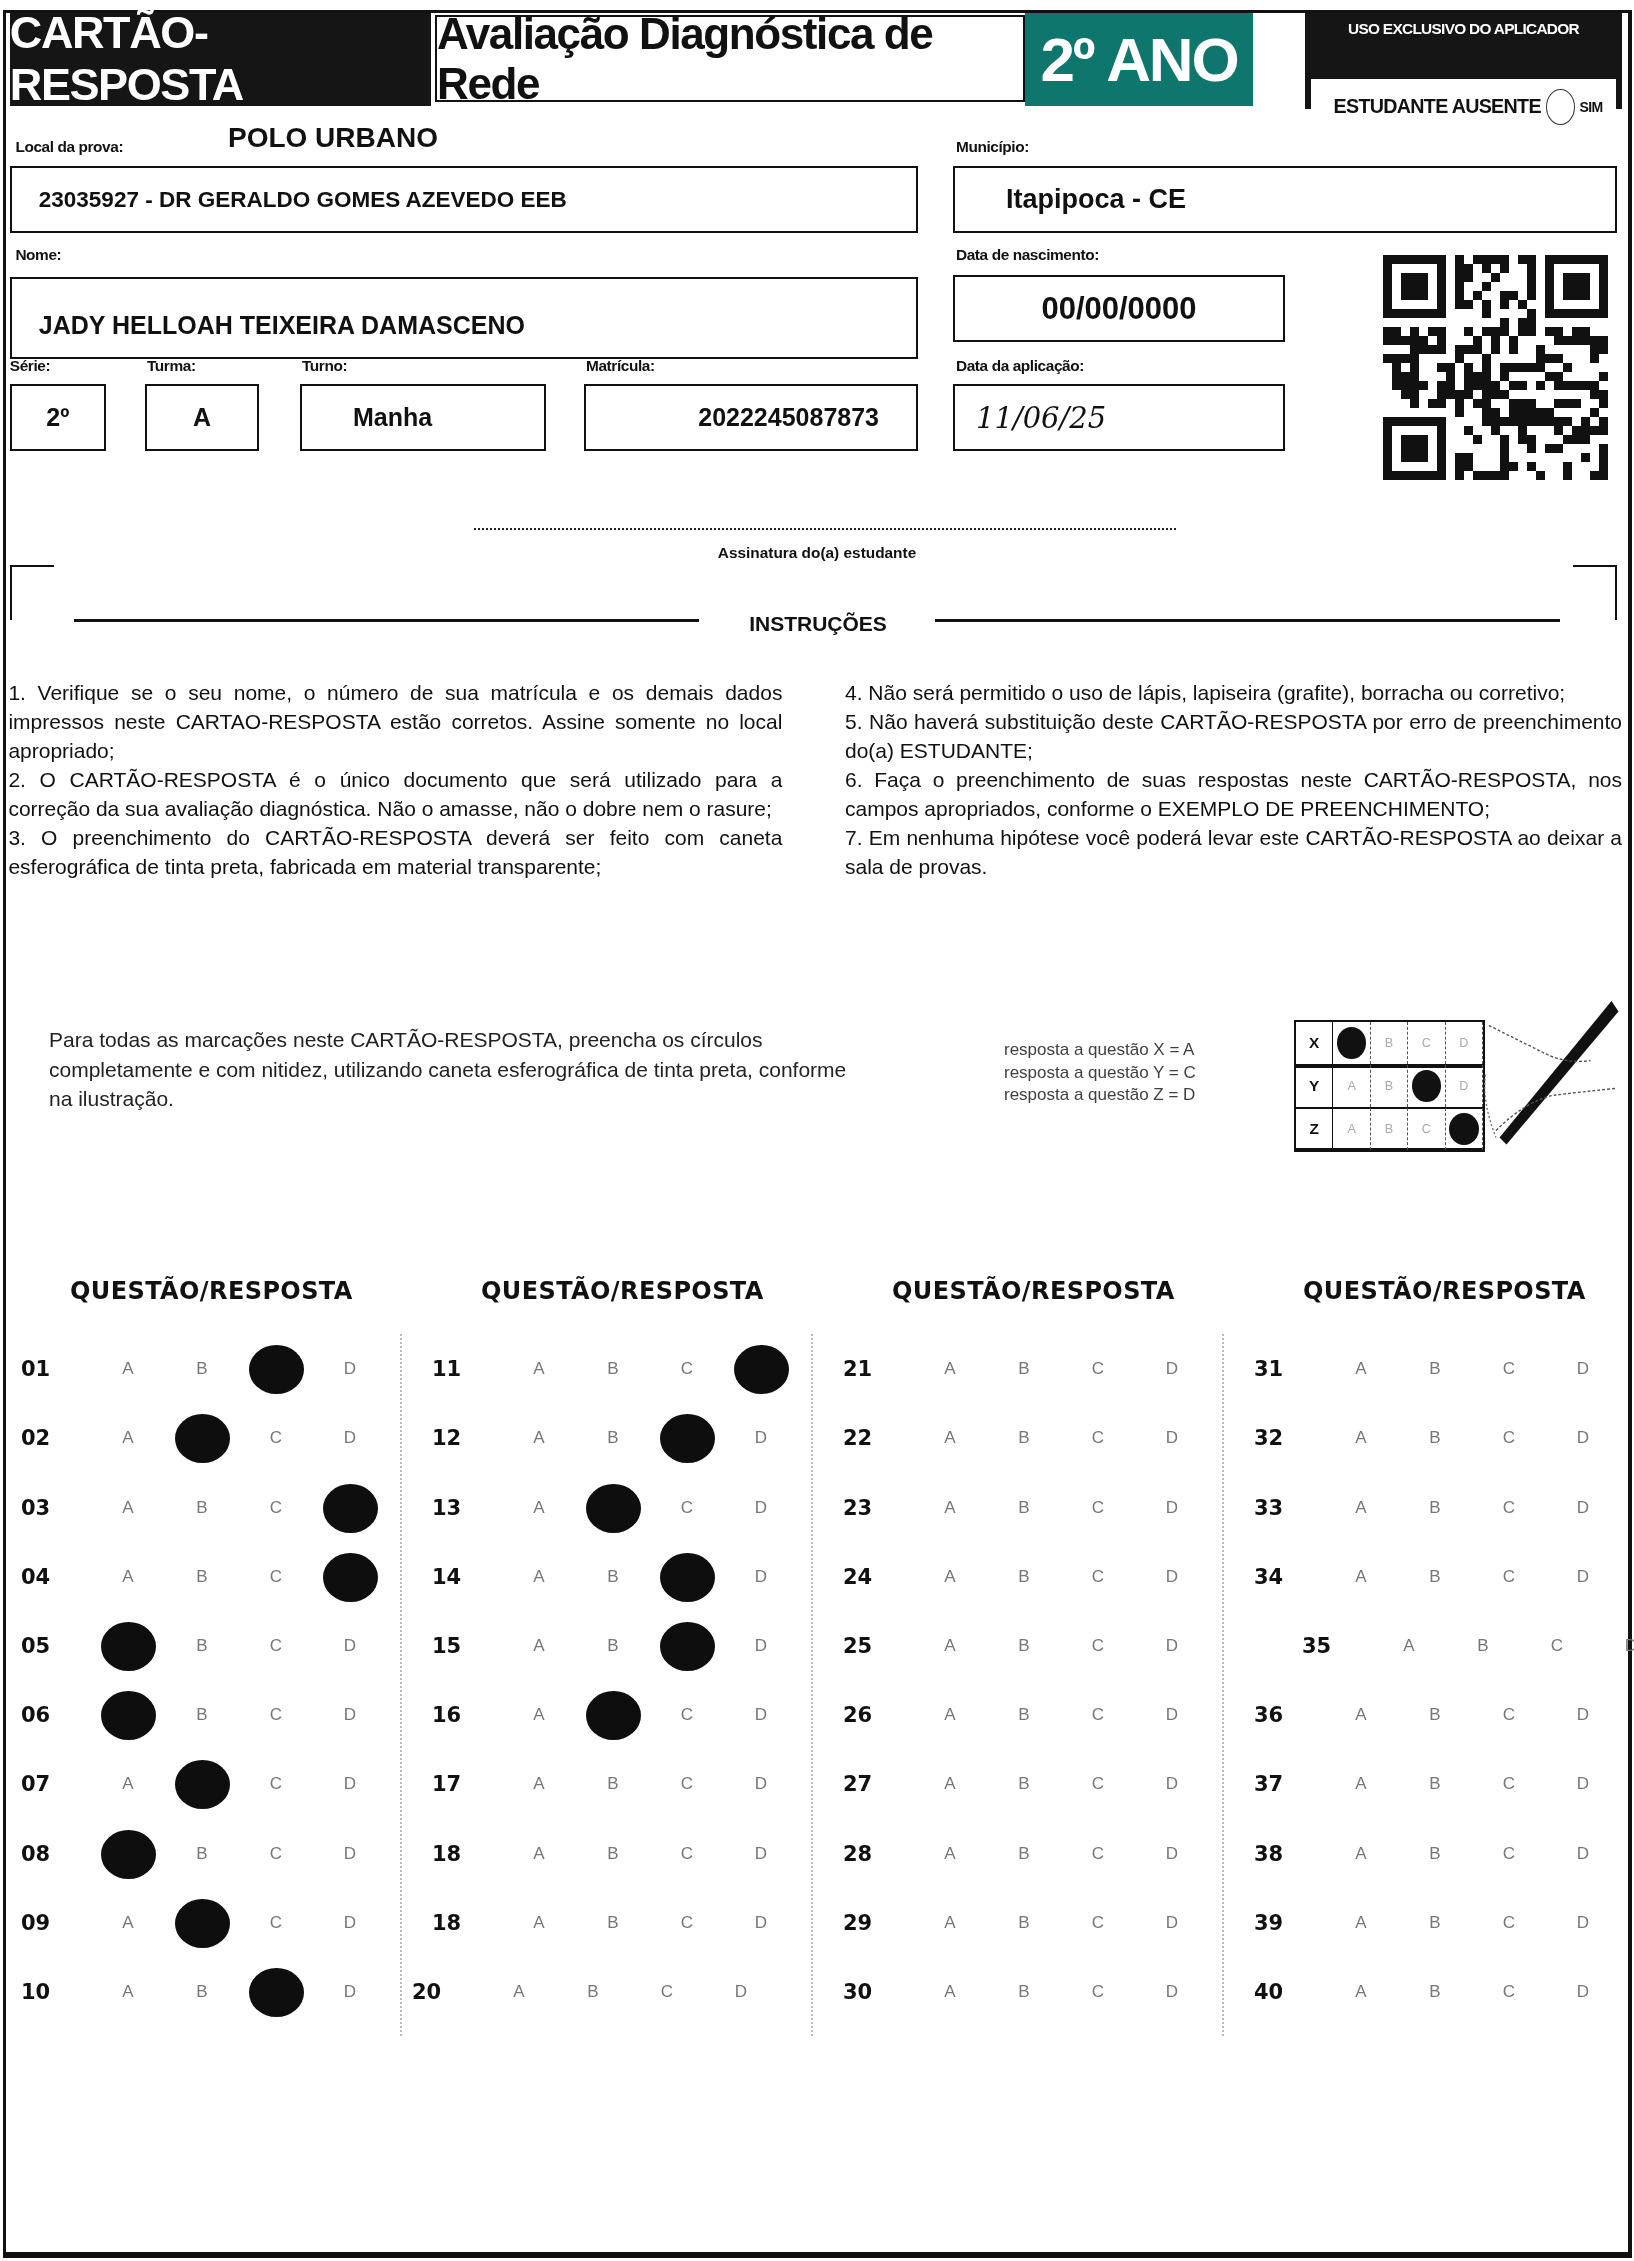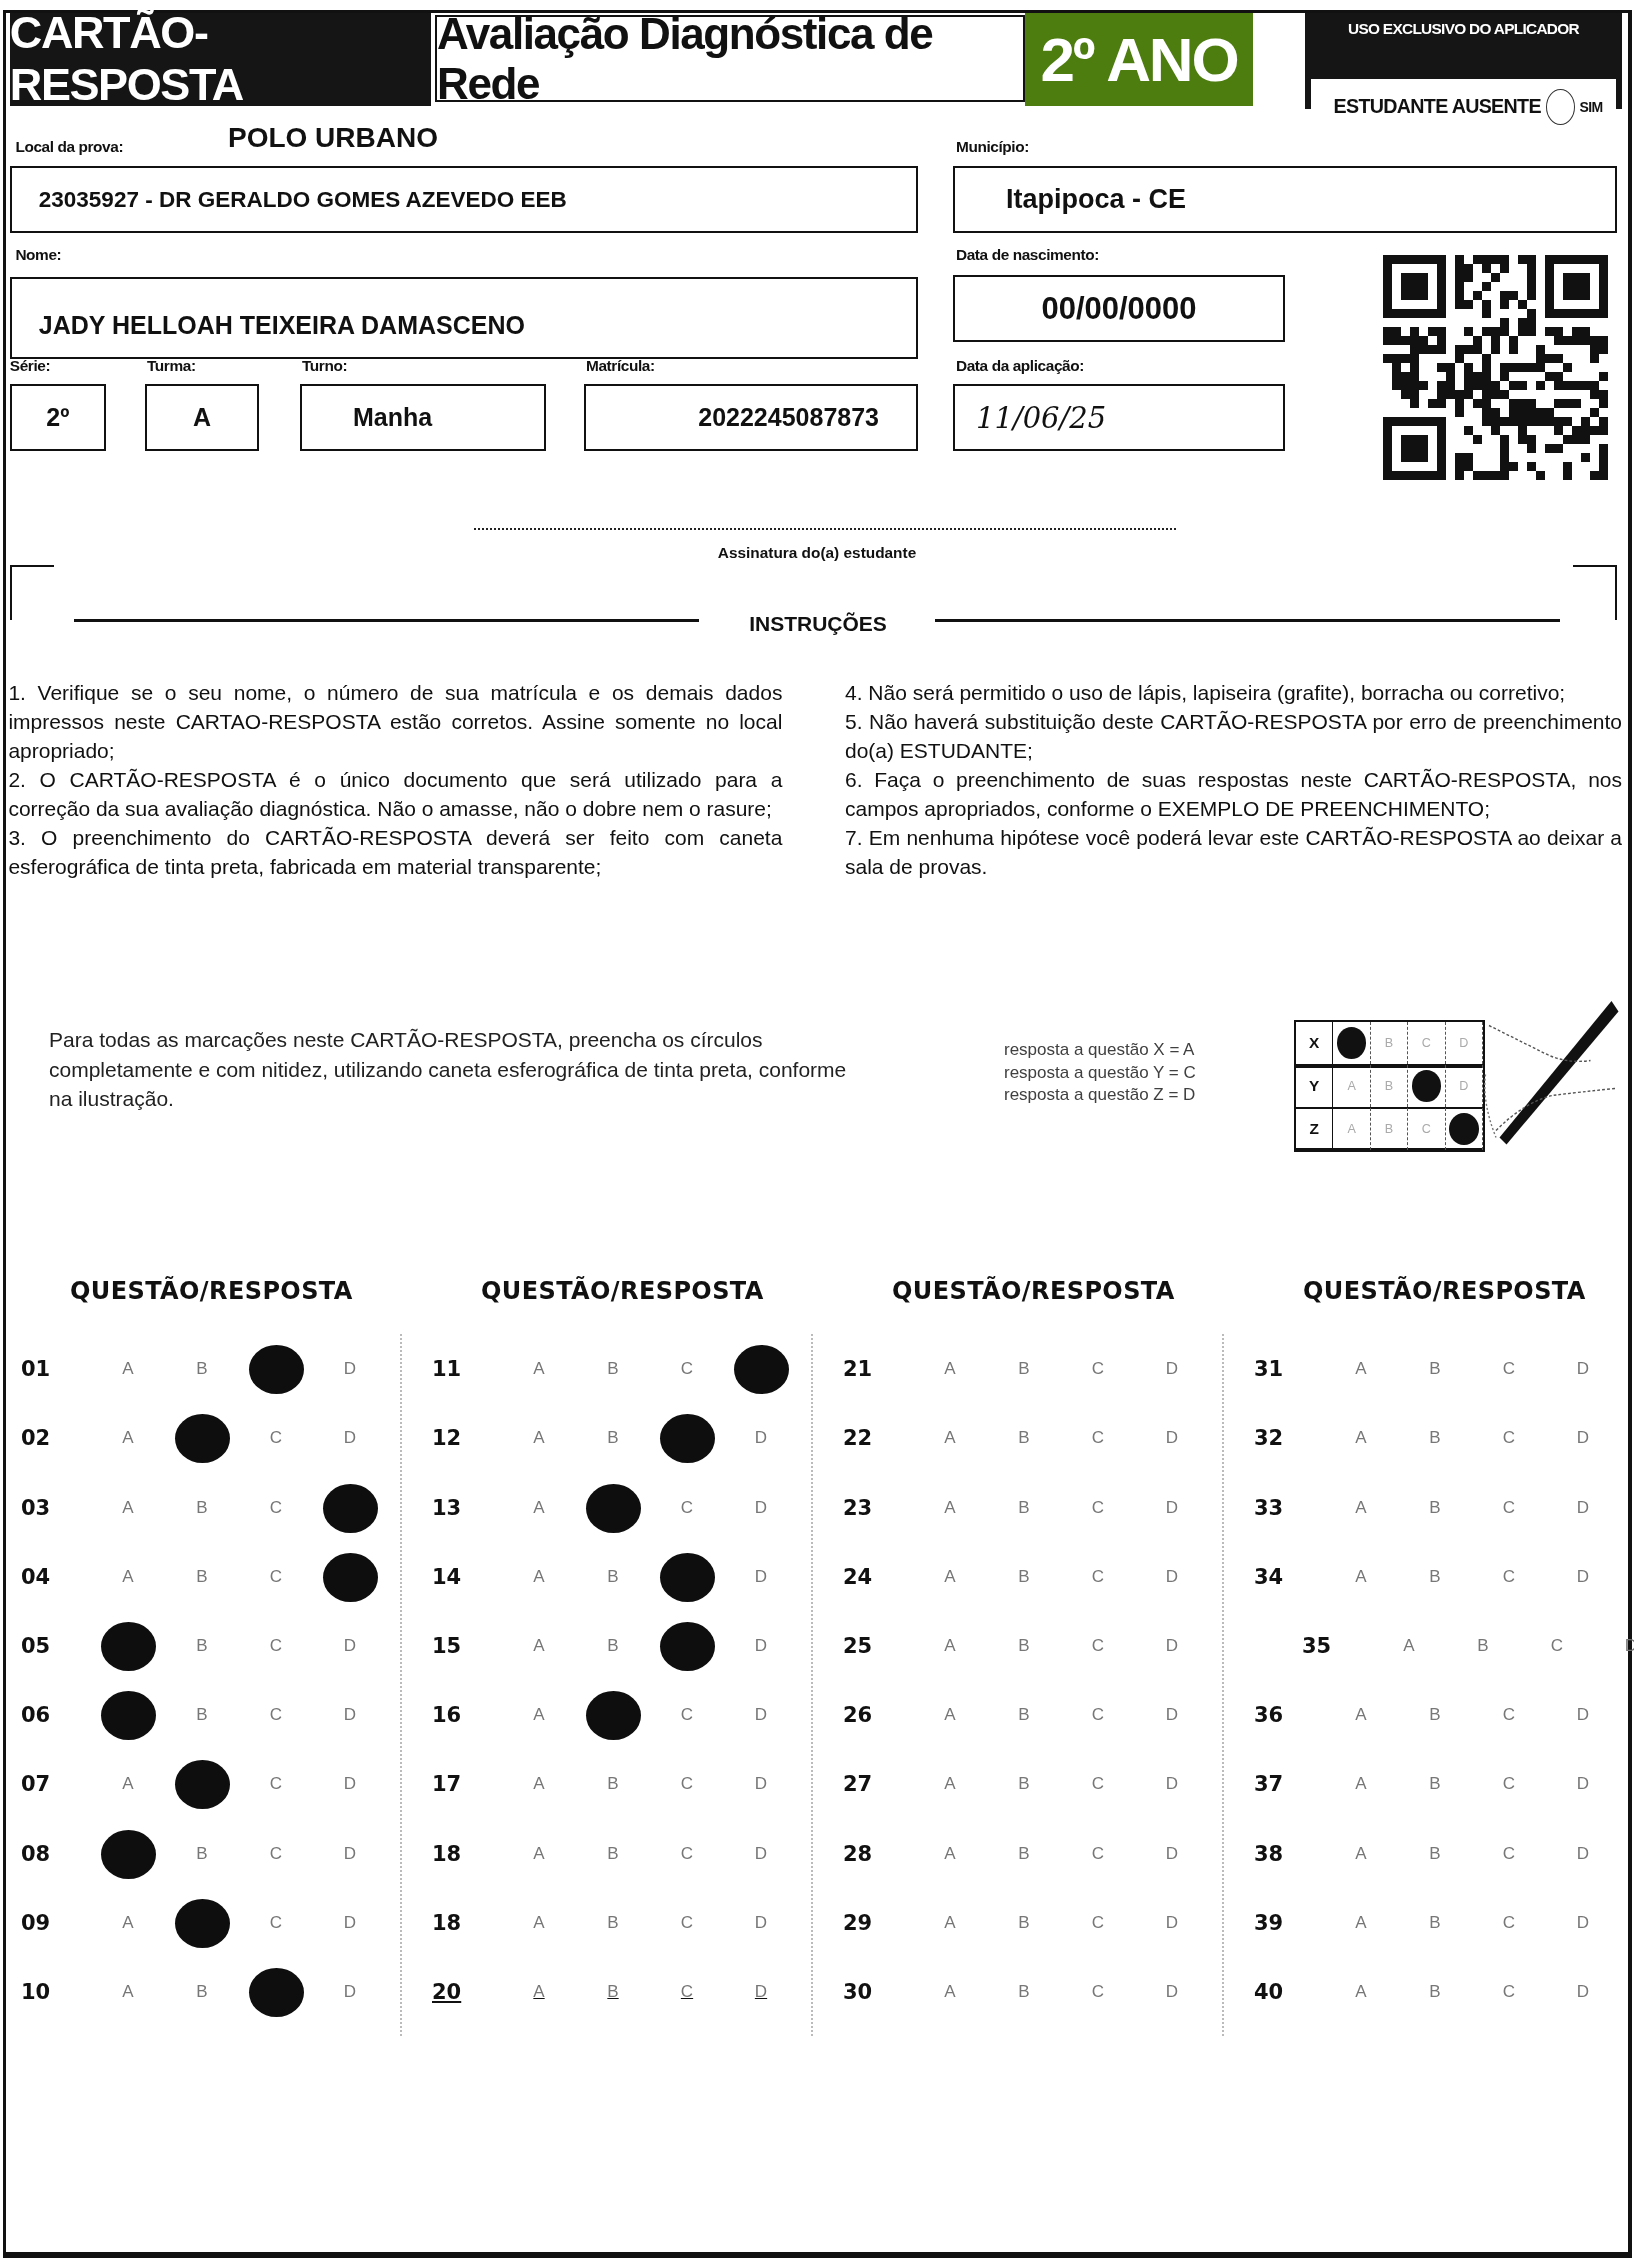--- a/index.html
+++ b/index.html
@@ -5,21 +5,21 @@
   html, body { margin:0; padding:0; background:#fff; }
   body { width:1634px; height:2261px; position:relative; overflow:hidden; font-family:"Liberation Sans", sans-serif; color:#111; }
   .abs { position:absolute; }
   .frame-left { left:2.8px; top:9.8px; width:3.5px; height:2247px; background:#111; }
   .frame-right { left:1628px; top:9.8px; width:4.2px; height:2247px; background:#111; }
   .frame-top { left:2.8px; top:9.8px; width:1629px; height:2.8px; background:#111; }
   .frame-bottom { left:2.8px; top:2252px; width:1629px; height:5.6px; background:#111; }
 
   .hdr-black1 { left:9.8px; top:12.6px; width:421px; height:93px; background:#151515; color:#fff; display:flex; align-items:center; justify-content:center; font-weight:bold; font-size:45px; letter-spacing:-1.4px; font-stretch:condensed; }
   .hdr-white { left:435px; top:15.4px; width:590px; height:87px; background:#fff; border:2.1px solid #111; display:flex; align-items:center; justify-content:center; font-size:44px; font-weight:bold; letter-spacing:-1.4px; box-sizing:border-box; }
-  .hdr-black2 { left:1025px; top:12.6px; width:228px; height:93px; background:#4d7c0f; color:#fff; display:flex; align-items:center; justify-content:center; font-size:62px; font-weight:bold; letter-spacing:-2.1px; }
+  .hdr-black2 { left:1025px; top:12.6px; width:228px; height:93px; background:#0f766e; color:#fff; display:flex; align-items:center; justify-content:center; font-size:62px; font-weight:bold; letter-spacing:-2.1px; }
   .applicator { left:1305px; top:12.6px; width:317px; height:96px; background:#151515; box-sizing:border-box; }
   .applicator .title { color:#fff; font-size:15.4px; font-weight:bold; text-align:center; margin-top:7px; letter-spacing:-0.7px; }
   .applicator .inner { position:absolute; left:5.6px; top:34px; width:305px; height:56px; background:#fff; display:flex; align-items:center; padding-left:23px; box-sizing:border-box; font-size:19.7px; font-weight:bold; letter-spacing:-0.7px;margin-top:32px; }
   .applicator .circle { width:27px; height:34px; border:1.4px solid #333; border-radius:50%; margin:0 4.2px 0 5.6px; display:inline-block; }
   .applicator .sim { font-size:14px; }
 
   .label { font-size:15.4px; font-weight:bold; letter-spacing:-0.4px; }
   .box { border:2.8px solid #111; box-sizing:border-box; background:#fff; display:flex; align-items:center; font-weight:bold; }
   .polo { left:228px; top:122px; font-size:28px; font-weight:bold; }
 
@@ -715,21 +715,21 @@
       <div class="opt">
         <span>B</span>
       </div>
       <div class="opt">
         <span>C</span>
       </div>
       <div class="opt">
         <span>D</span>
       </div>
     </div>
-    <div class="qrow" style="left: 432px; top: 1971px; text-decoration: underline;">
+    <div class="qrow" style="left: 412px; top: 1971px;">
       <div class="qnum">20</div>
       <div class="opt">
         <span>A</span>
       </div>
       <div class="opt">
         <span>B</span>
       </div>
       <div class="opt">
         <span>C</span>
       </div>

